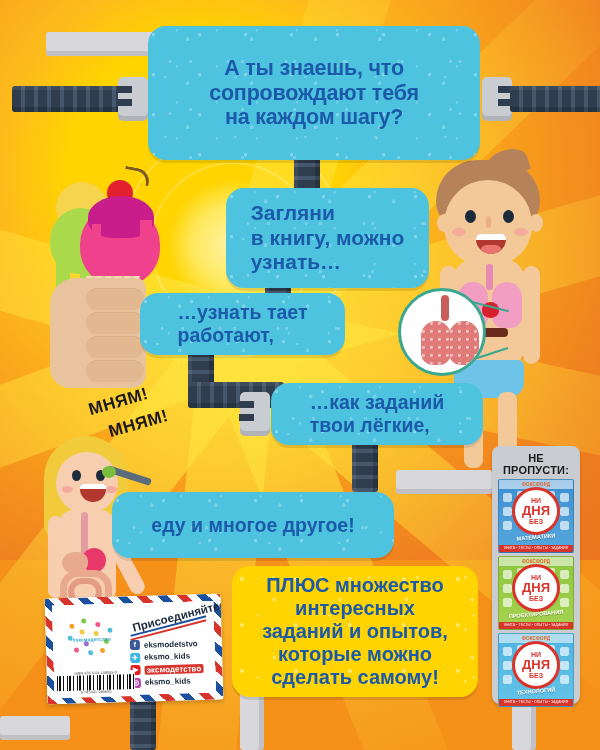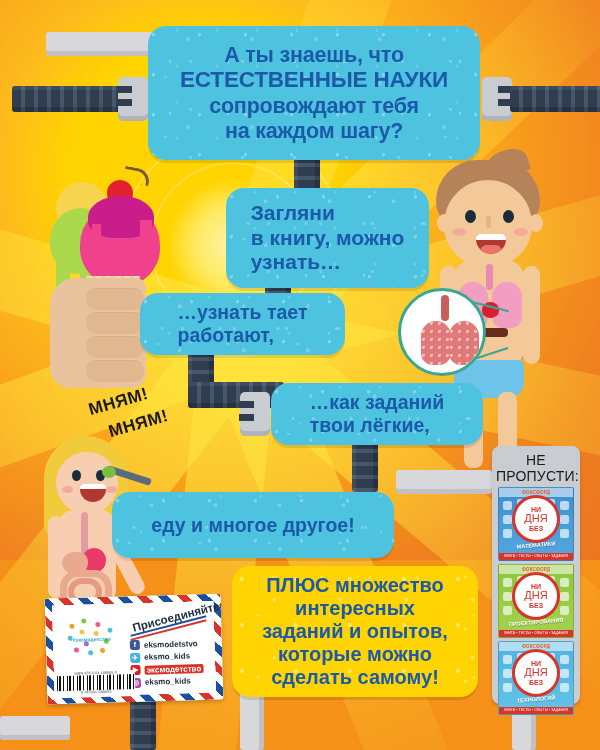--- a/index.html
+++ b/index.html
@@ -319,41 +319,41 @@
   .bc-num { font-size:3.6px; color:#333; text-align:center; letter-spacing:.2px; }
 
   
   #sidebar {
     position:absolute; left:492px; top:446px; width:88px; height:258px;
     background:#c9ccd1; border-radius:8px;
     box-shadow:0 2px 3px rgba(0,0,0,.18);
     padding:4px;
   }
   .sb-title {
-    font-size:14px; font-weight:400; color:#1a1a1a; text-align:center;
+    font-size:11px; font-weight:700; color:#1a1a1a; text-align:center;
     letter-spacing:.2px; padding:2px 0 3px;
   }
   .thumb {
     width:76px; height:74px; margin:0 auto 3px; border-radius:2px;
     position:relative; overflow:hidden; border:1px solid rgba(0,0,0,.15);
   }
   .thumb.t1 { background:linear-gradient(#3c8fd0,#55a8dd); }
   .thumb.t2 { background:linear-gradient(#8cc63f,#a5d24f); }
   .thumb.t3 { background:linear-gradient(#4fb3e0,#63c3e8); }
   .th-top { position:absolute; left:0; right:0; top:0; height:9px; background:rgba(255,255,255,.55); }
   .th-brand { position:absolute; left:50%; top:2px; transform:translateX(-50%);
               font-size:4.5px; font-weight:800; color:#e8601c; letter-spacing:.2px; white-space:nowrap; }
   .th-circle {
     position:absolute; left:50%; top:31px; transform:translate(-50%,-50%);
     width:48px; height:48px; border-radius:50%;
     background:#fff; border:3px solid #d8342c;
     display:flex; flex-direction:column; align-items:center; justify-content:center;
   }
   .th-ni { font-size:7px; font-weight:800; color:#d8342c; line-height:1; }
-  .th-dnya { font-size:11px; font-weight:400; color:#d8342c; line-height:1.05; }
+  .th-dnya { font-size:13px; font-weight:700; color:#d8342c; line-height:1.05; }
   .th-bez { font-size:7px; font-weight:800; color:#d8342c; line-height:1; }
   .th-sub {
     position:absolute; left:50%; top:54px; transform:translateX(-50%) rotate(-5deg);
     font-size:5.6px; font-weight:800; color:#fff; white-space:nowrap;
     text-shadow:0 1px 0 rgba(0,0,0,.3);
   }
   .th-foot { position:absolute; left:0; right:0; bottom:0; height:7px; background:#d8342c;
              color:#fff; font-size:3.4px; text-align:center; line-height:7px; letter-spacing:.1px; }
   .th-icons { position:absolute; inset:9px 0 7px 0; }
   .th-icons i { position:absolute; width:9px; height:9px; border-radius:2px; background:rgba(255,255,255,.65); }
@@ -474,21 +474,20 @@
     <div class="g-fork"></div>
     <div class="g-food"></div>
   </div>
 
   <div class="nyam" id="nyam1">МНЯМ!</div>
   <div class="nyam" id="nyam2">МНЯМ!</div>
 
   <div class="panel cyan" id="panel-headline">
     <div class="txt">
       <div>А ты знаешь, что</div>
-      <div class="big">ЕСТЕСТВЕННЫЕ НАУКИ</div>
       <div>сопровождают тебя</div>
       <div>на каждом шагу?</div>
     </div>
   </div>
 
   <div class="panel cyan" id="panel-look">
     <div class="txt">
       <div>Загляни</div>
       <div>в книгу, можно</div>
       <div>узнать…</div>

